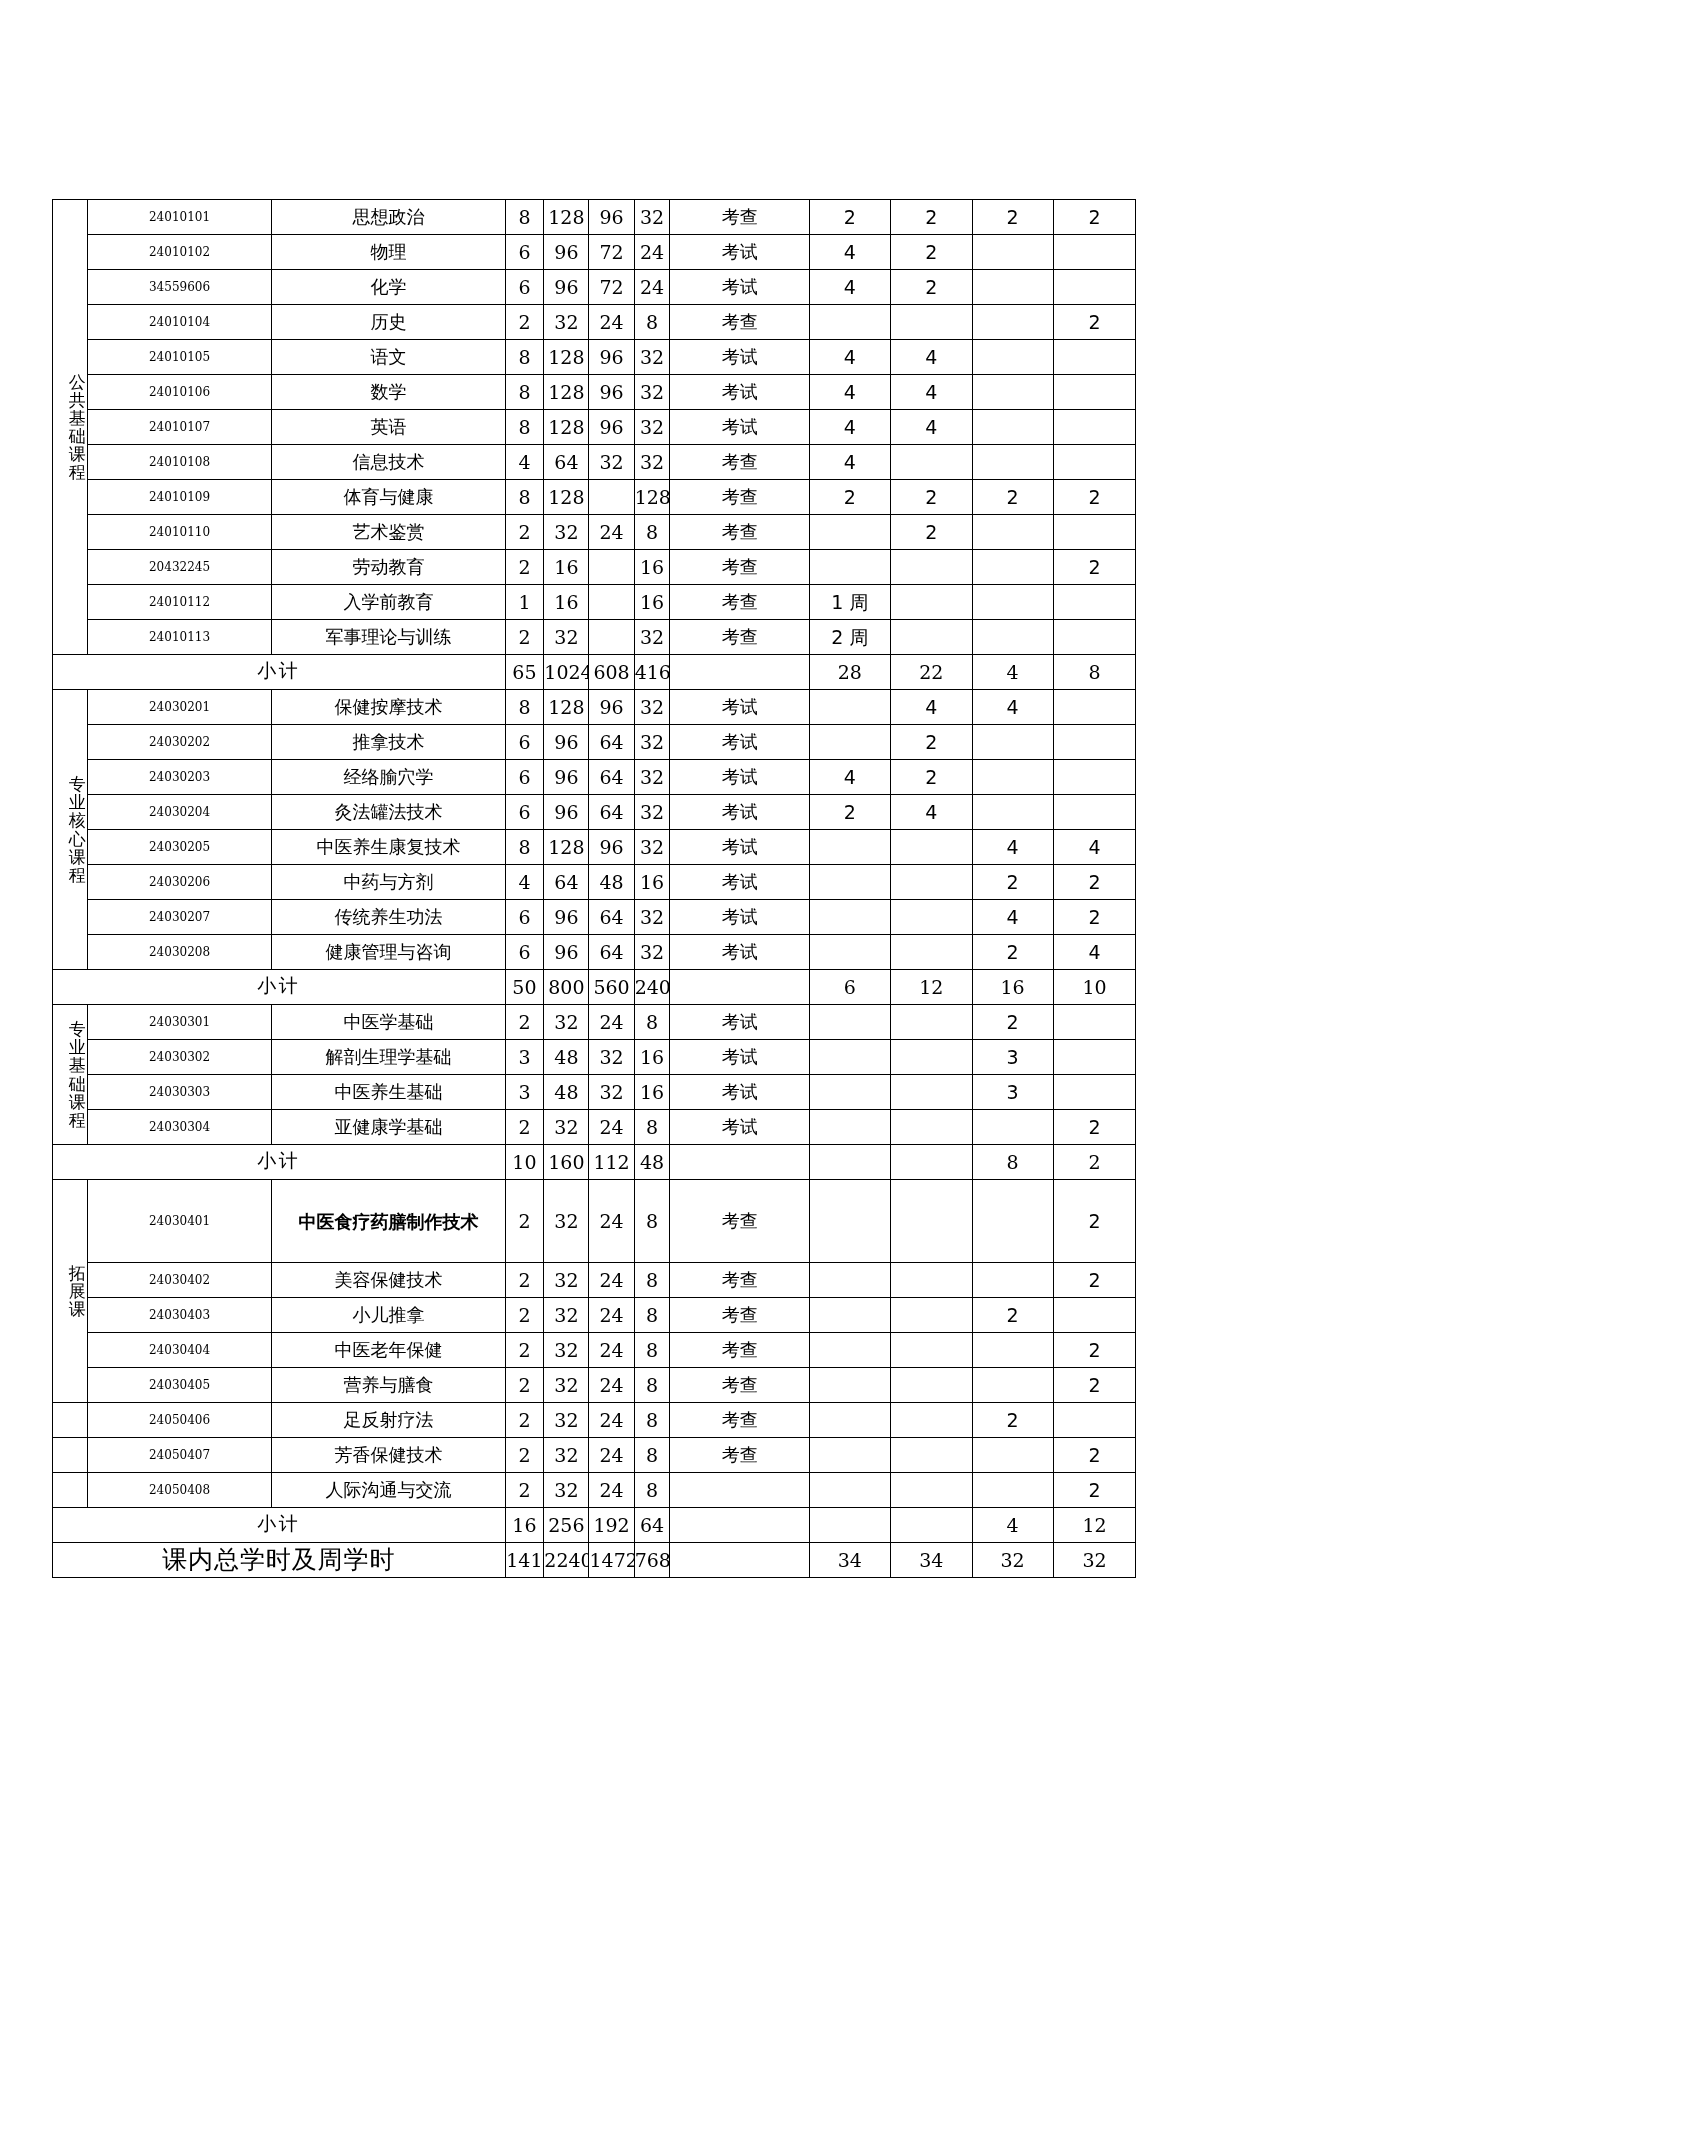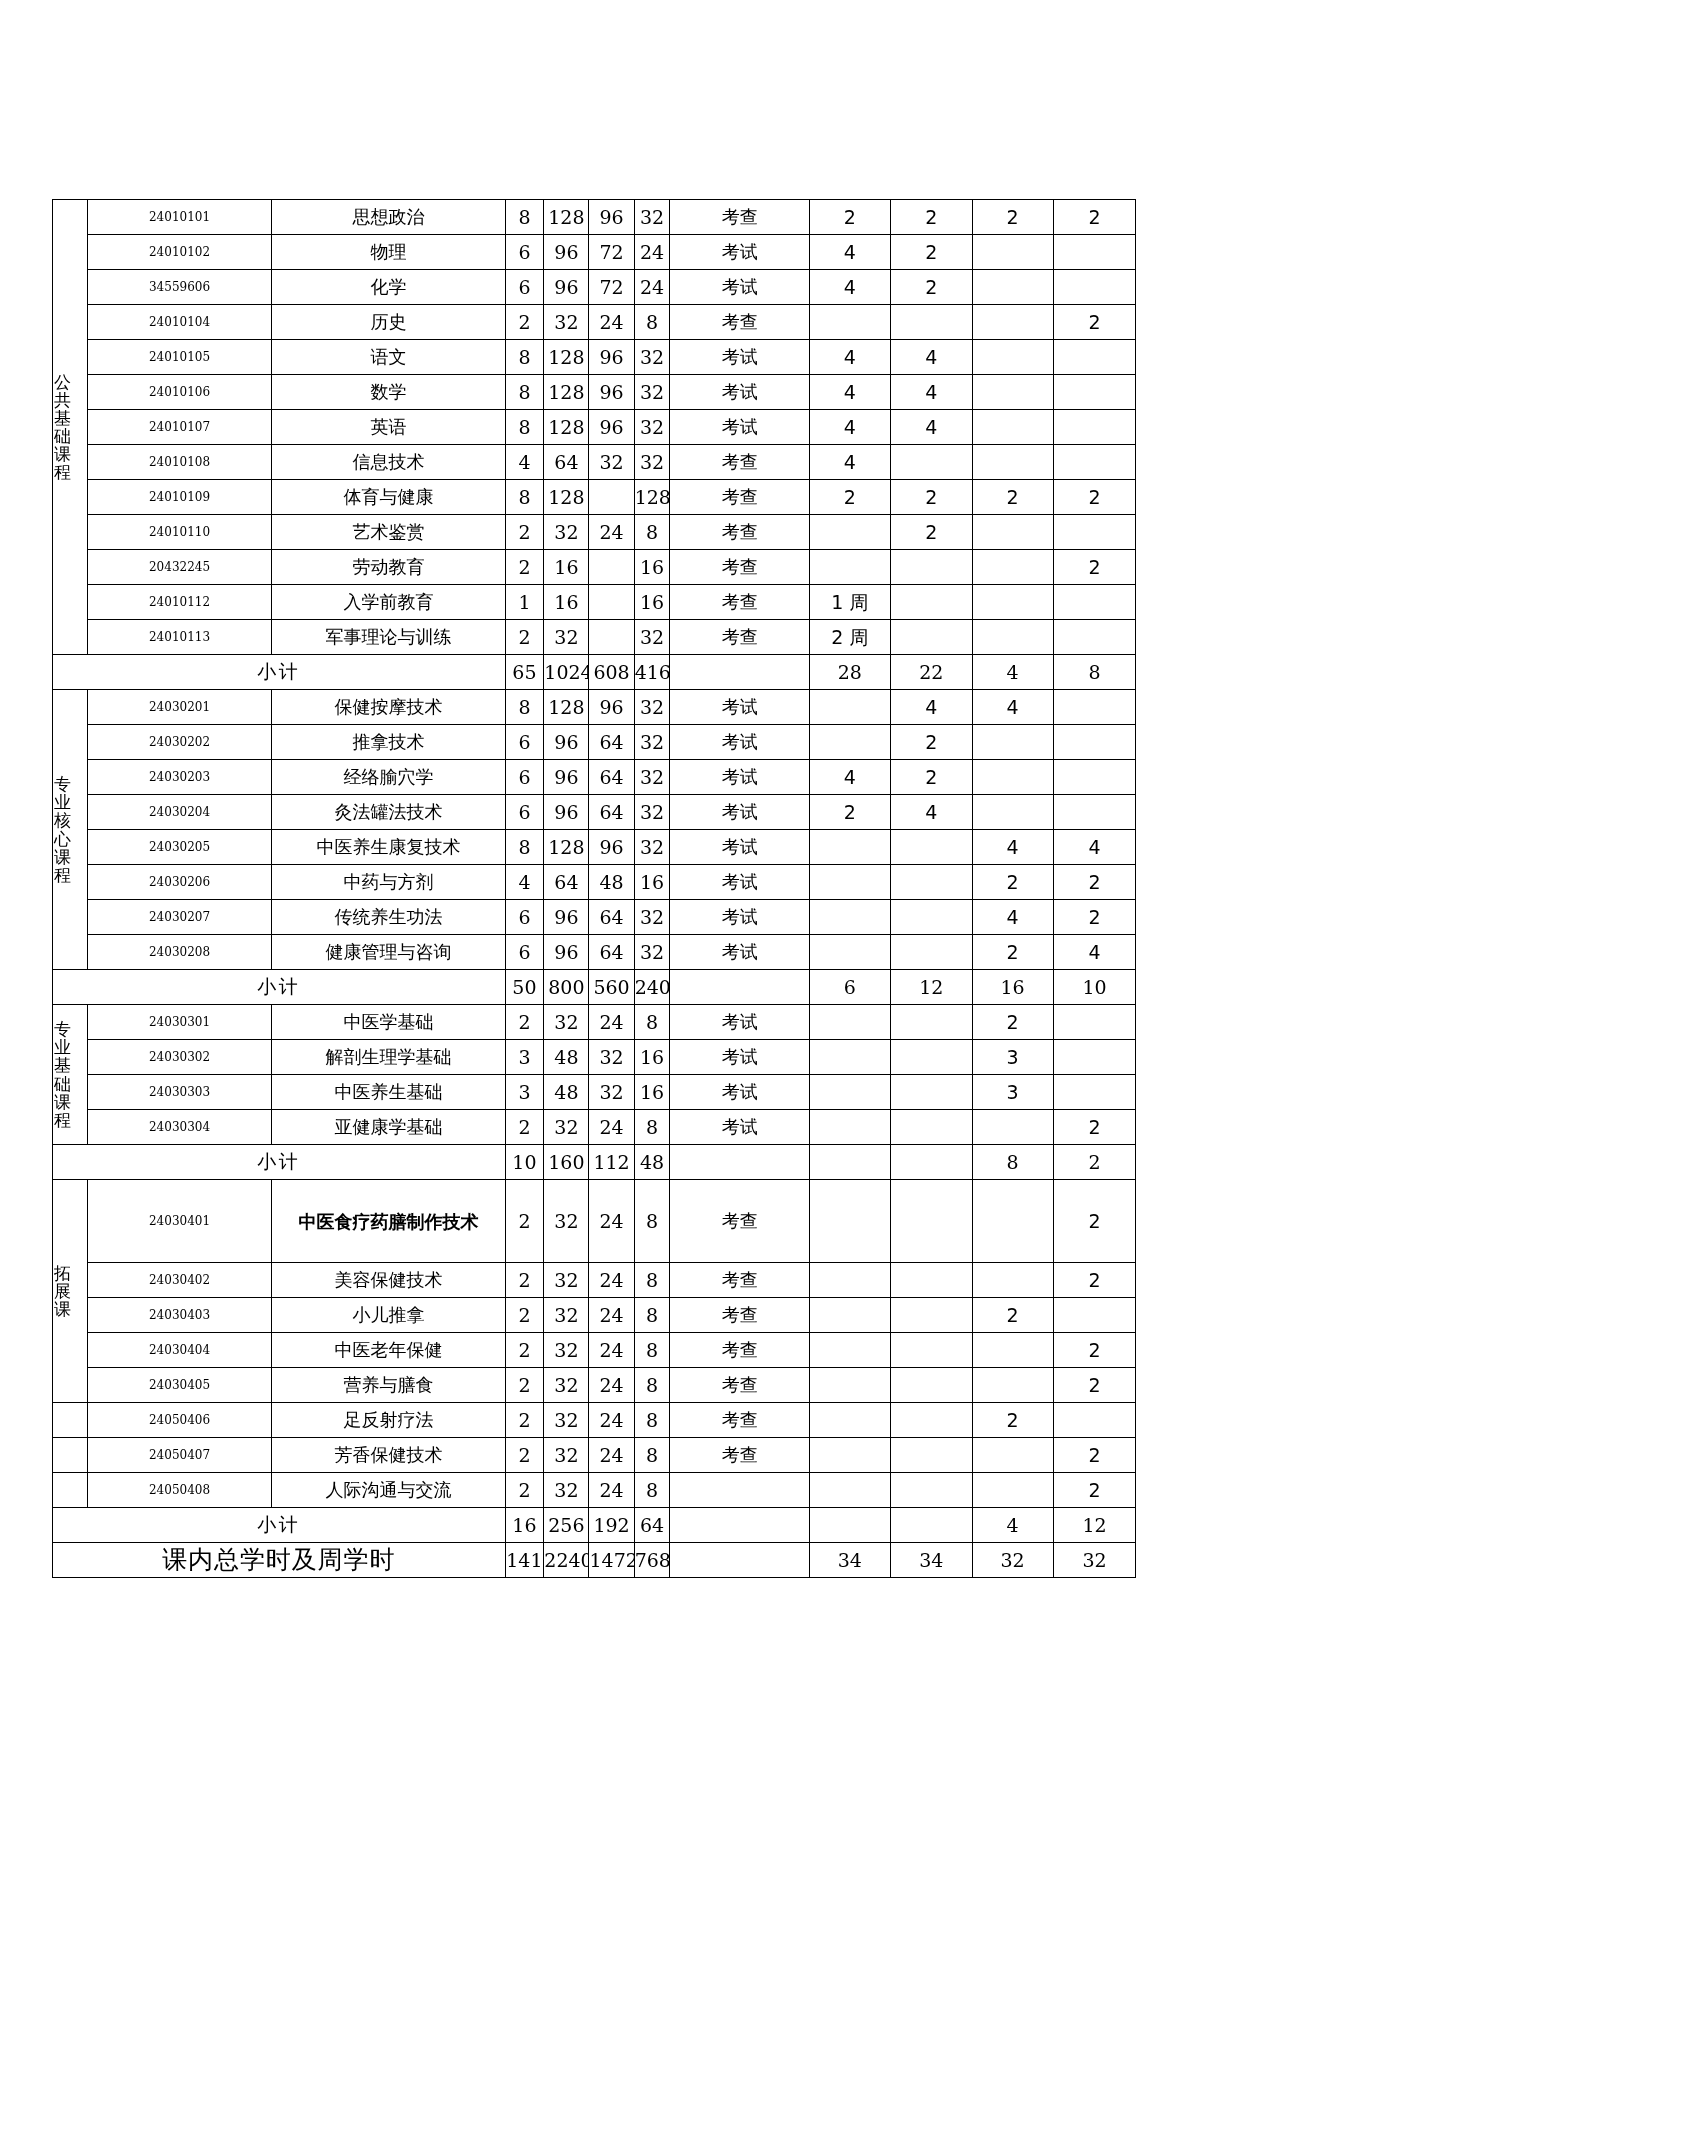--- a/index.html
+++ b/index.html
@@ -64,34 +64,34 @@
   
   td.vcat {
     position: relative;
     padding: 0;
     vertical-align: middle;
     border-right: 0.9px solid #000000;
   }
   .vlabel {
     display: block;
     width: 100%;
-    text-align: left;
+    text-align: right;
     font-family: "DejaVu Sans", "Liberation Sans", sans-serif;
     font-size: 17px;
     line-height: 1.06;
     letter-spacing: 0;
     word-break: break-all;
     white-space: normal;
     padding: 0 0.9px;
     box-sizing: border-box;
   }
 
   
   td.subtotal-label {
-    font-family: Liberation Serif, serif;
+    font-family: Liberation Mono, monospace;
     font-size: 19px;
     letter-spacing: 2.6px;
   }
   td.grandtotal-label {
     font-family: "DejaVu Sans", "Liberation Sans", sans-serif;
     font-size: 25px;
     letter-spacing: 0.9px;
   }
   td.two-line {
     white-space: normal;

